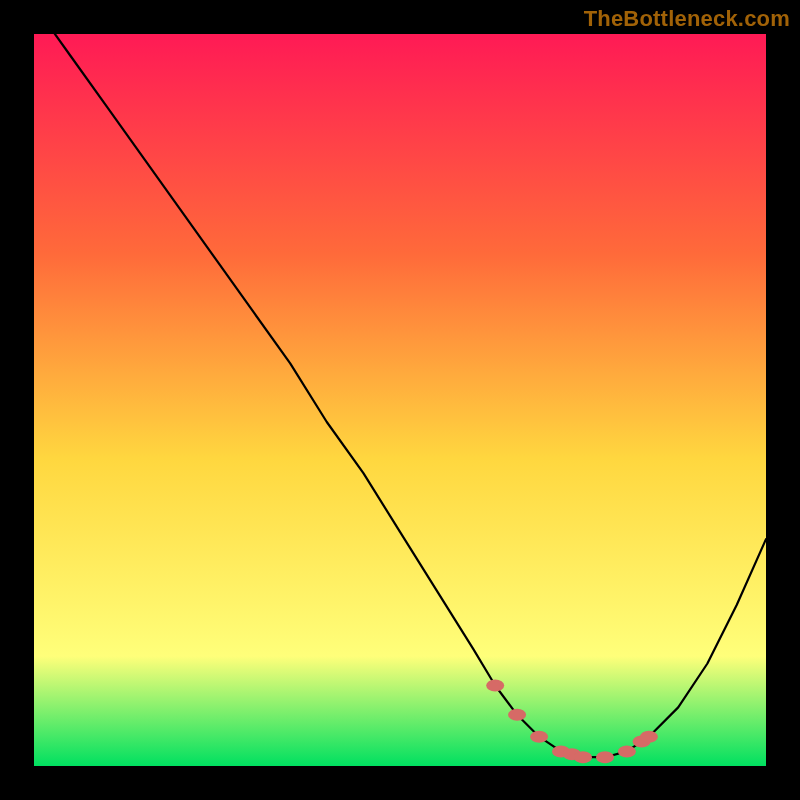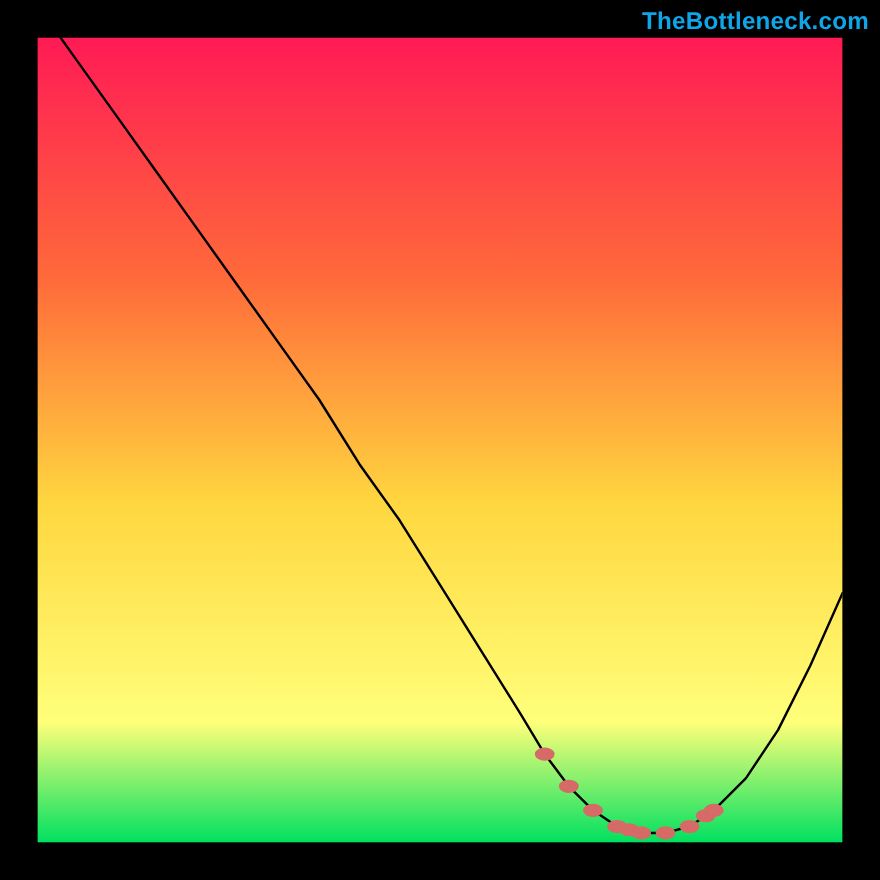--- a/index.html
+++ b/index.html
@@ -16,21 +16,21 @@
     top: 0;
     left: 0;
     width: 800px;
     height: 800px;
     background: #000;
   }
   .watermark {
     position: absolute;
     top: 6px;
     right: 10px;
-    color: #0ea5e9;
+    color: #a16207;
     font-size: 22px;
     font-weight: 600;
     letter-spacing: 0.2px;
     user-select: none;
   }
   .plot {
     position: absolute;
     left: 34px;
     top: 34px;
     width: 732px;

